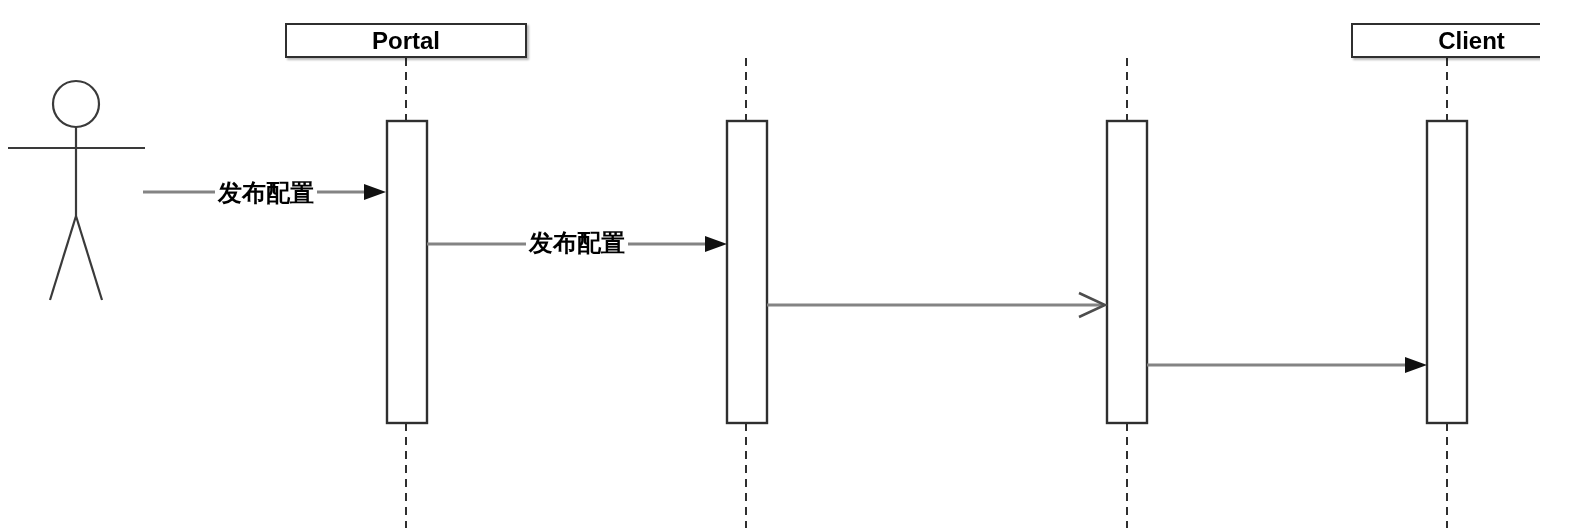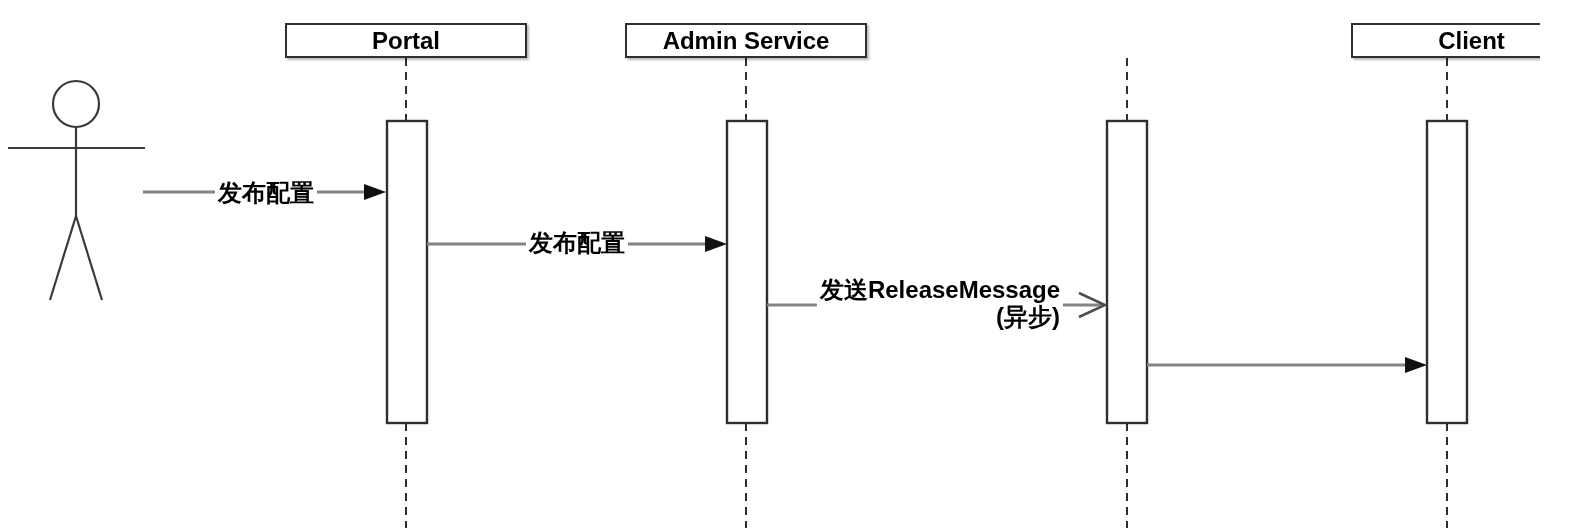--- a/index.html
+++ b/index.html
@@ -29,21 +29,21 @@
   .participant-box span{
     font-weight:bold;font-size:24px;color:var(--text);
     white-space:nowrap;line-height:1;
   }
   .msg-label{
     position:absolute;
     transform:translate(-50%,-50%);
     background:#ffffff;
     padding:0 3px;
     font-weight:bold;font-size:24px;color:var(--text);
-    white-space:nowrap;text-align:right;line-height:27px;
+    white-space:nowrap;text-align:center;line-height:27px;
   }
   .msg-label .l2{display:block;}
 </style>
 </head>
 <body>
 
 <div class="canvas">
 
   <svg class="layer" width="1578" height="532" viewBox="0 0 1578 532">
 
@@ -98,30 +98,23 @@
 
     <g>
       <line x1="1147" y1="365" x2="1406" y2="365" stroke="#848484" stroke-width="3"></line>
       <polygon points="1405,357 1405,373 1427,365" fill="#111111"></polygon>
     </g>
   </svg>
 
   <div class="participant-box" style="left:285px;width:242px;">
     <span>Portal</span>
   </div>
-  <div class="participant-box" style="left:625px;width:242px;">
-    <span>Admin Service</span>
-  </div>
   <div class="participant-box" style="left:1327px;width:241px;margin-left:24px;">
     <span>Client</span>
   </div>
 
   <div class="msg-label" style="left:266px;top:192px;">发布配置</div>
 
   <div class="msg-label" style="left:577px;top:242px;">发布配置</div>
 
-  <div class="msg-label" style="left:940px;top:303px;">
-    <span class="l1">发送ReleaseMessage</span>
-    <span class="l2">(异步)</span>
-  </div>
 
 
 </div>
 
 </body></html>

